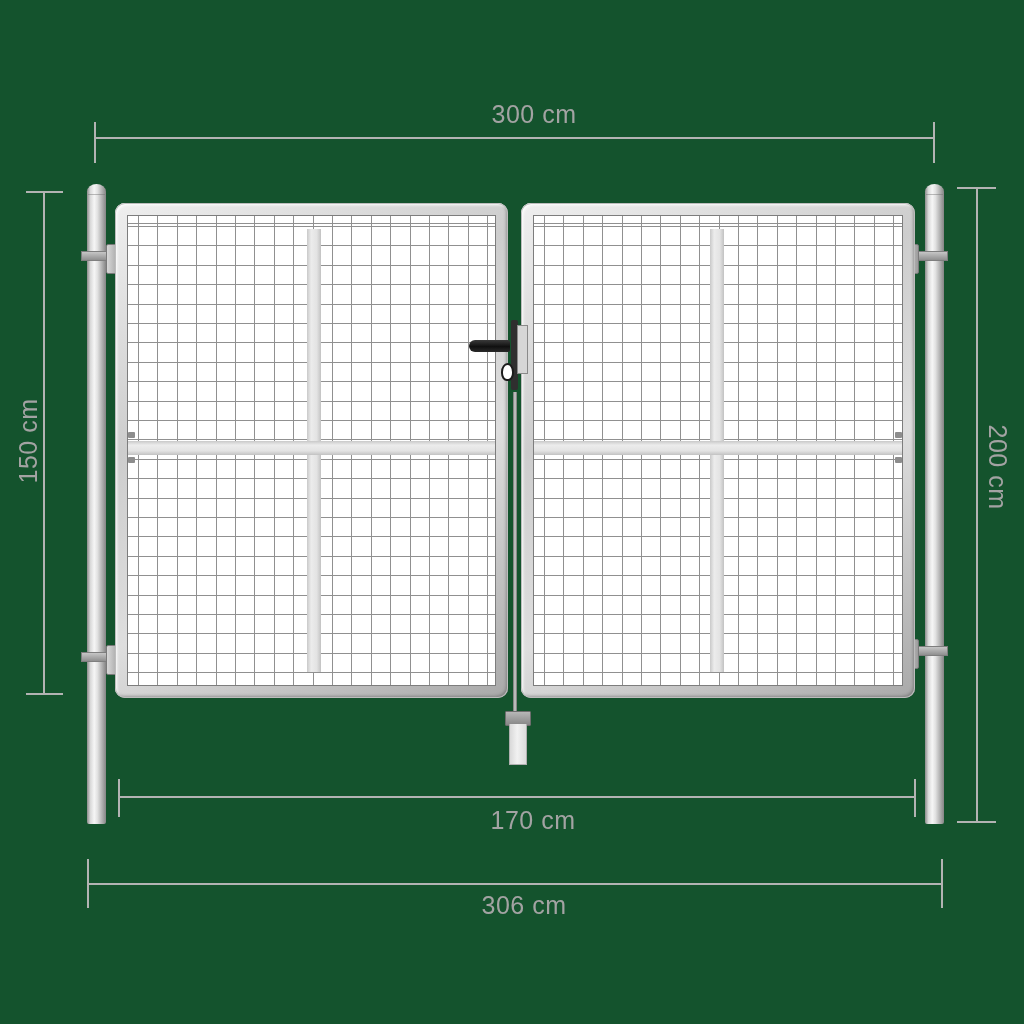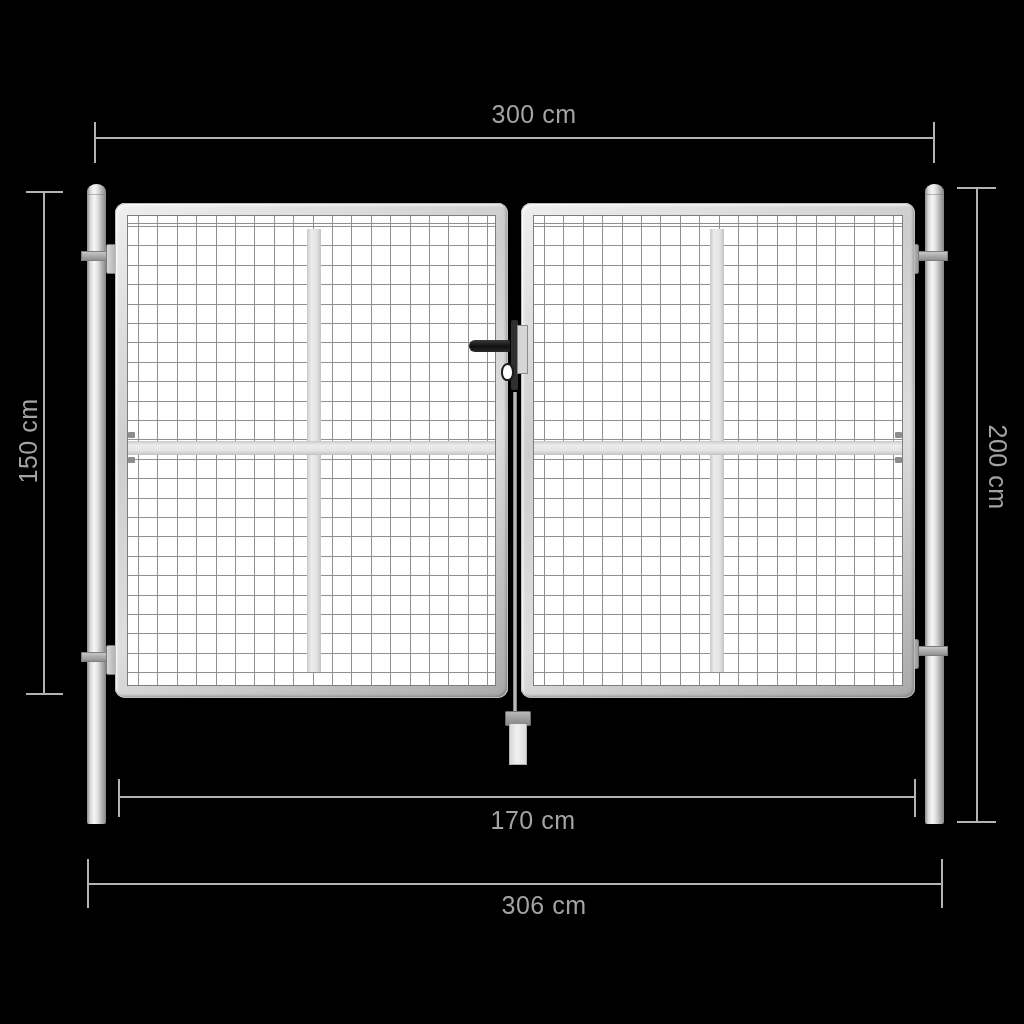--- a/index.html
+++ b/index.html
@@ -1,17 +1,17 @@
 <!DOCTYPE html>
 <html style="--dimension-line: #b3b3b3; --dimension-text: #a3a3a3; --mesh-line: #909090; --steel-light: #f6f6f6; --steel-dark: #858585; --handle-black: #101010;"><head>
 <meta charset="utf-8">
 <style>
   html,body{margin:0;padding:0;background:#fff;}
   .stage{
-    position:relative;width:1024px;height:1024px;background:#000000;
+    position:relative;width:1024px;height:1024px;background:#14532d;
     margin:0 auto;overflow:hidden;
     font-family:"Liberation Sans","DejaVu Sans",sans-serif;
   }
   
   .dim-line-h{position:absolute;height:2px;background:var(--dimension-line,#b3b3b3);}
   .dim-line-v{position:absolute;width:2px;background:var(--dimension-line,#b3b3b3);}
   .dim-tick-v{position:absolute;width:2px;background:var(--dimension-line,#b3b3b3);}
   .dim-tick-h{position:absolute;height:2px;background:var(--dimension-line,#b3b3b3);}
   .dim-label{
     position:absolute;color:var(--dimension-text,#a3a3a3);
@@ -102,21 +102,21 @@
     <div class="dim-line-h" style="left:119px;top:796px;width:797px;"></div>
     <div class="dim-tick-v" style="left:118px;top:779px;height:38px;"></div>
     <div class="dim-tick-v" style="left:914px;top:779px;height:38px;"></div>
     <div class="dim-label center-h" style="left:533px;top:806px;">170 cm</div>
   </div>
 
   <div>
     <div class="dim-line-h" style="left:88px;top:883px;width:855px;"></div>
     <div class="dim-tick-v" style="left:87px;top:859px;height:49px;"></div>
     <div class="dim-tick-v" style="left:941px;top:859px;height:49px;"></div>
-    <div class="dim-label center-h" style="left:544px;top:891px;">306 cm</div>
+    <div class="dim-label center-h" style="left:524px;top:891px;">306 cm</div>
   </div>
 
   <div class="post" style="left:87px;">
     <div class="post-seam"></div>
   </div>
   <div class="post" style="left:925px;">
     <div class="post-seam"></div>
   </div>
 
   <div class="hinge-band" style="left:81px;top:251px;width:40px;"></div>

